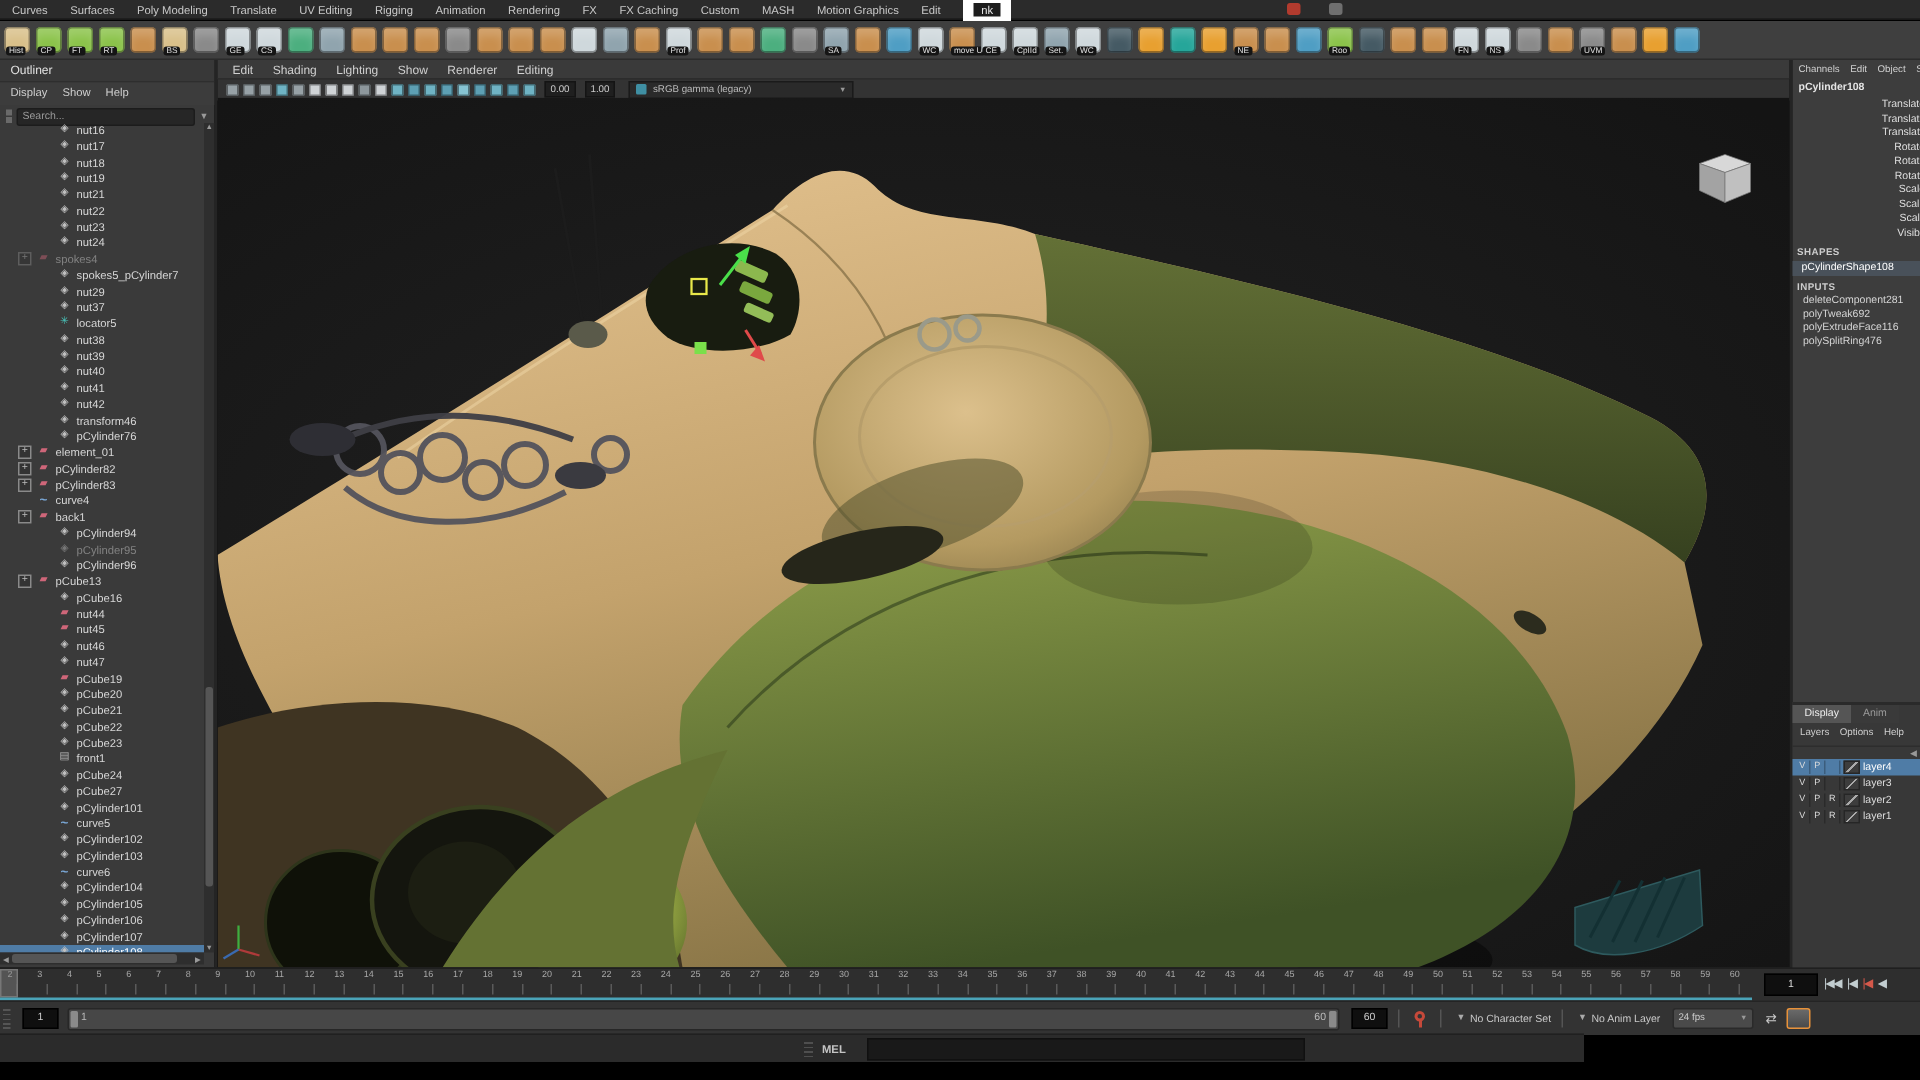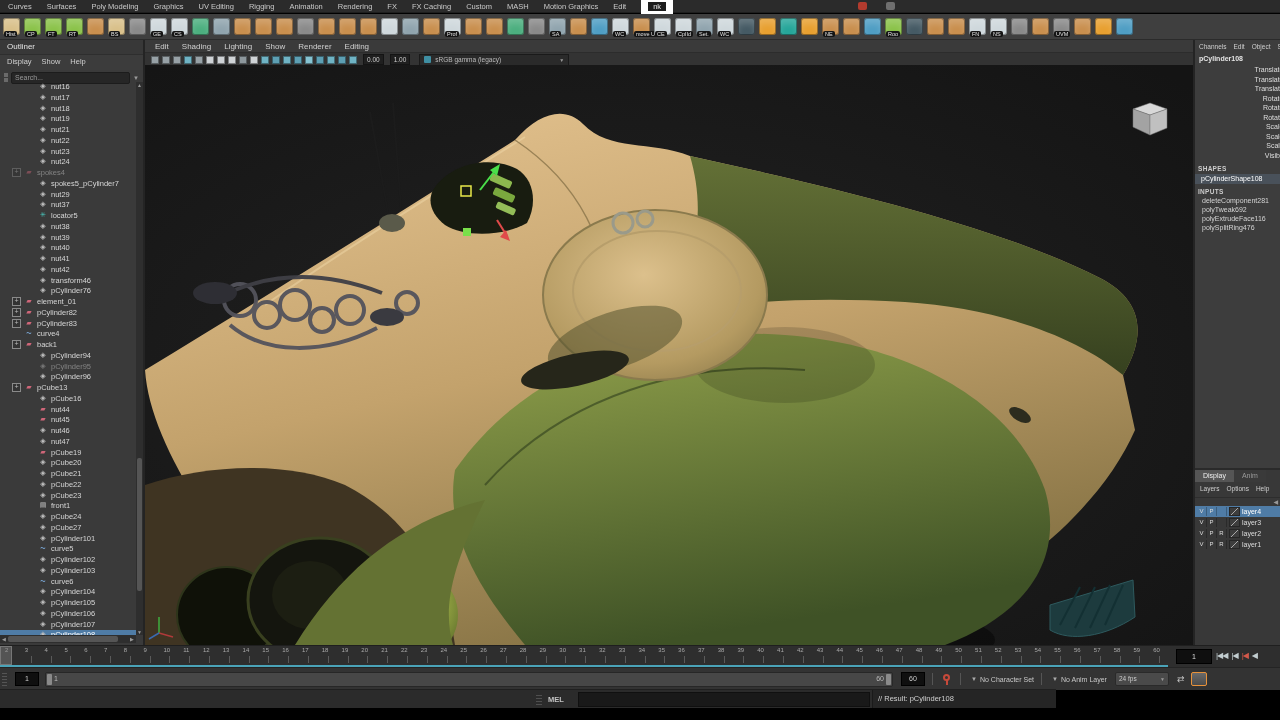--- a/index.html
+++ b/index.html
@@ -126,21 +126,21 @@
   .splitter{background:#242424;}
 </style>
 </head>
 <body>
 
 <div id="menubar" class="abs">
 
 <span class="mitem">Curves</span>
     <span class="mitem">Surfaces</span>
     <span class="mitem">Poly Modeling</span>
-    <span class="mitem">Graphics</span>
+    <span class="mitem">Translate</span>
     <span class="mitem">UV Editing</span>
     <span class="mitem">Rigging</span>
     <span class="mitem">Animation</span>
     <span class="mitem">Rendering</span>
     <span class="mitem">FX</span>
     <span class="mitem">FX Caching</span>
     <span class="mitem">Custom</span>
     <span class="mitem">MASH</span>
     <span class="mitem">Motion Graphics</span>
     <span class="mitem">Edit</span>
@@ -1166,16 +1166,15 @@
     <span style="font-size:5px;color:#999;">▼</span>
   </div>
   <span id="loopicon">⇄</span>
   <div id="prefsicon"></div>
 </div>
 
 <div id="cmdrow" class="abs">
   <div id="cmd-grip"></div>
   <div id="cmd-label">MEL</div>
   <div id="cmd-input"></div>
-  <div id="cmd-result">// Result: pCylinder108</div>
 </div>
 
 <div id="blackbar" class="abs"></div>
 
 </body></html>

